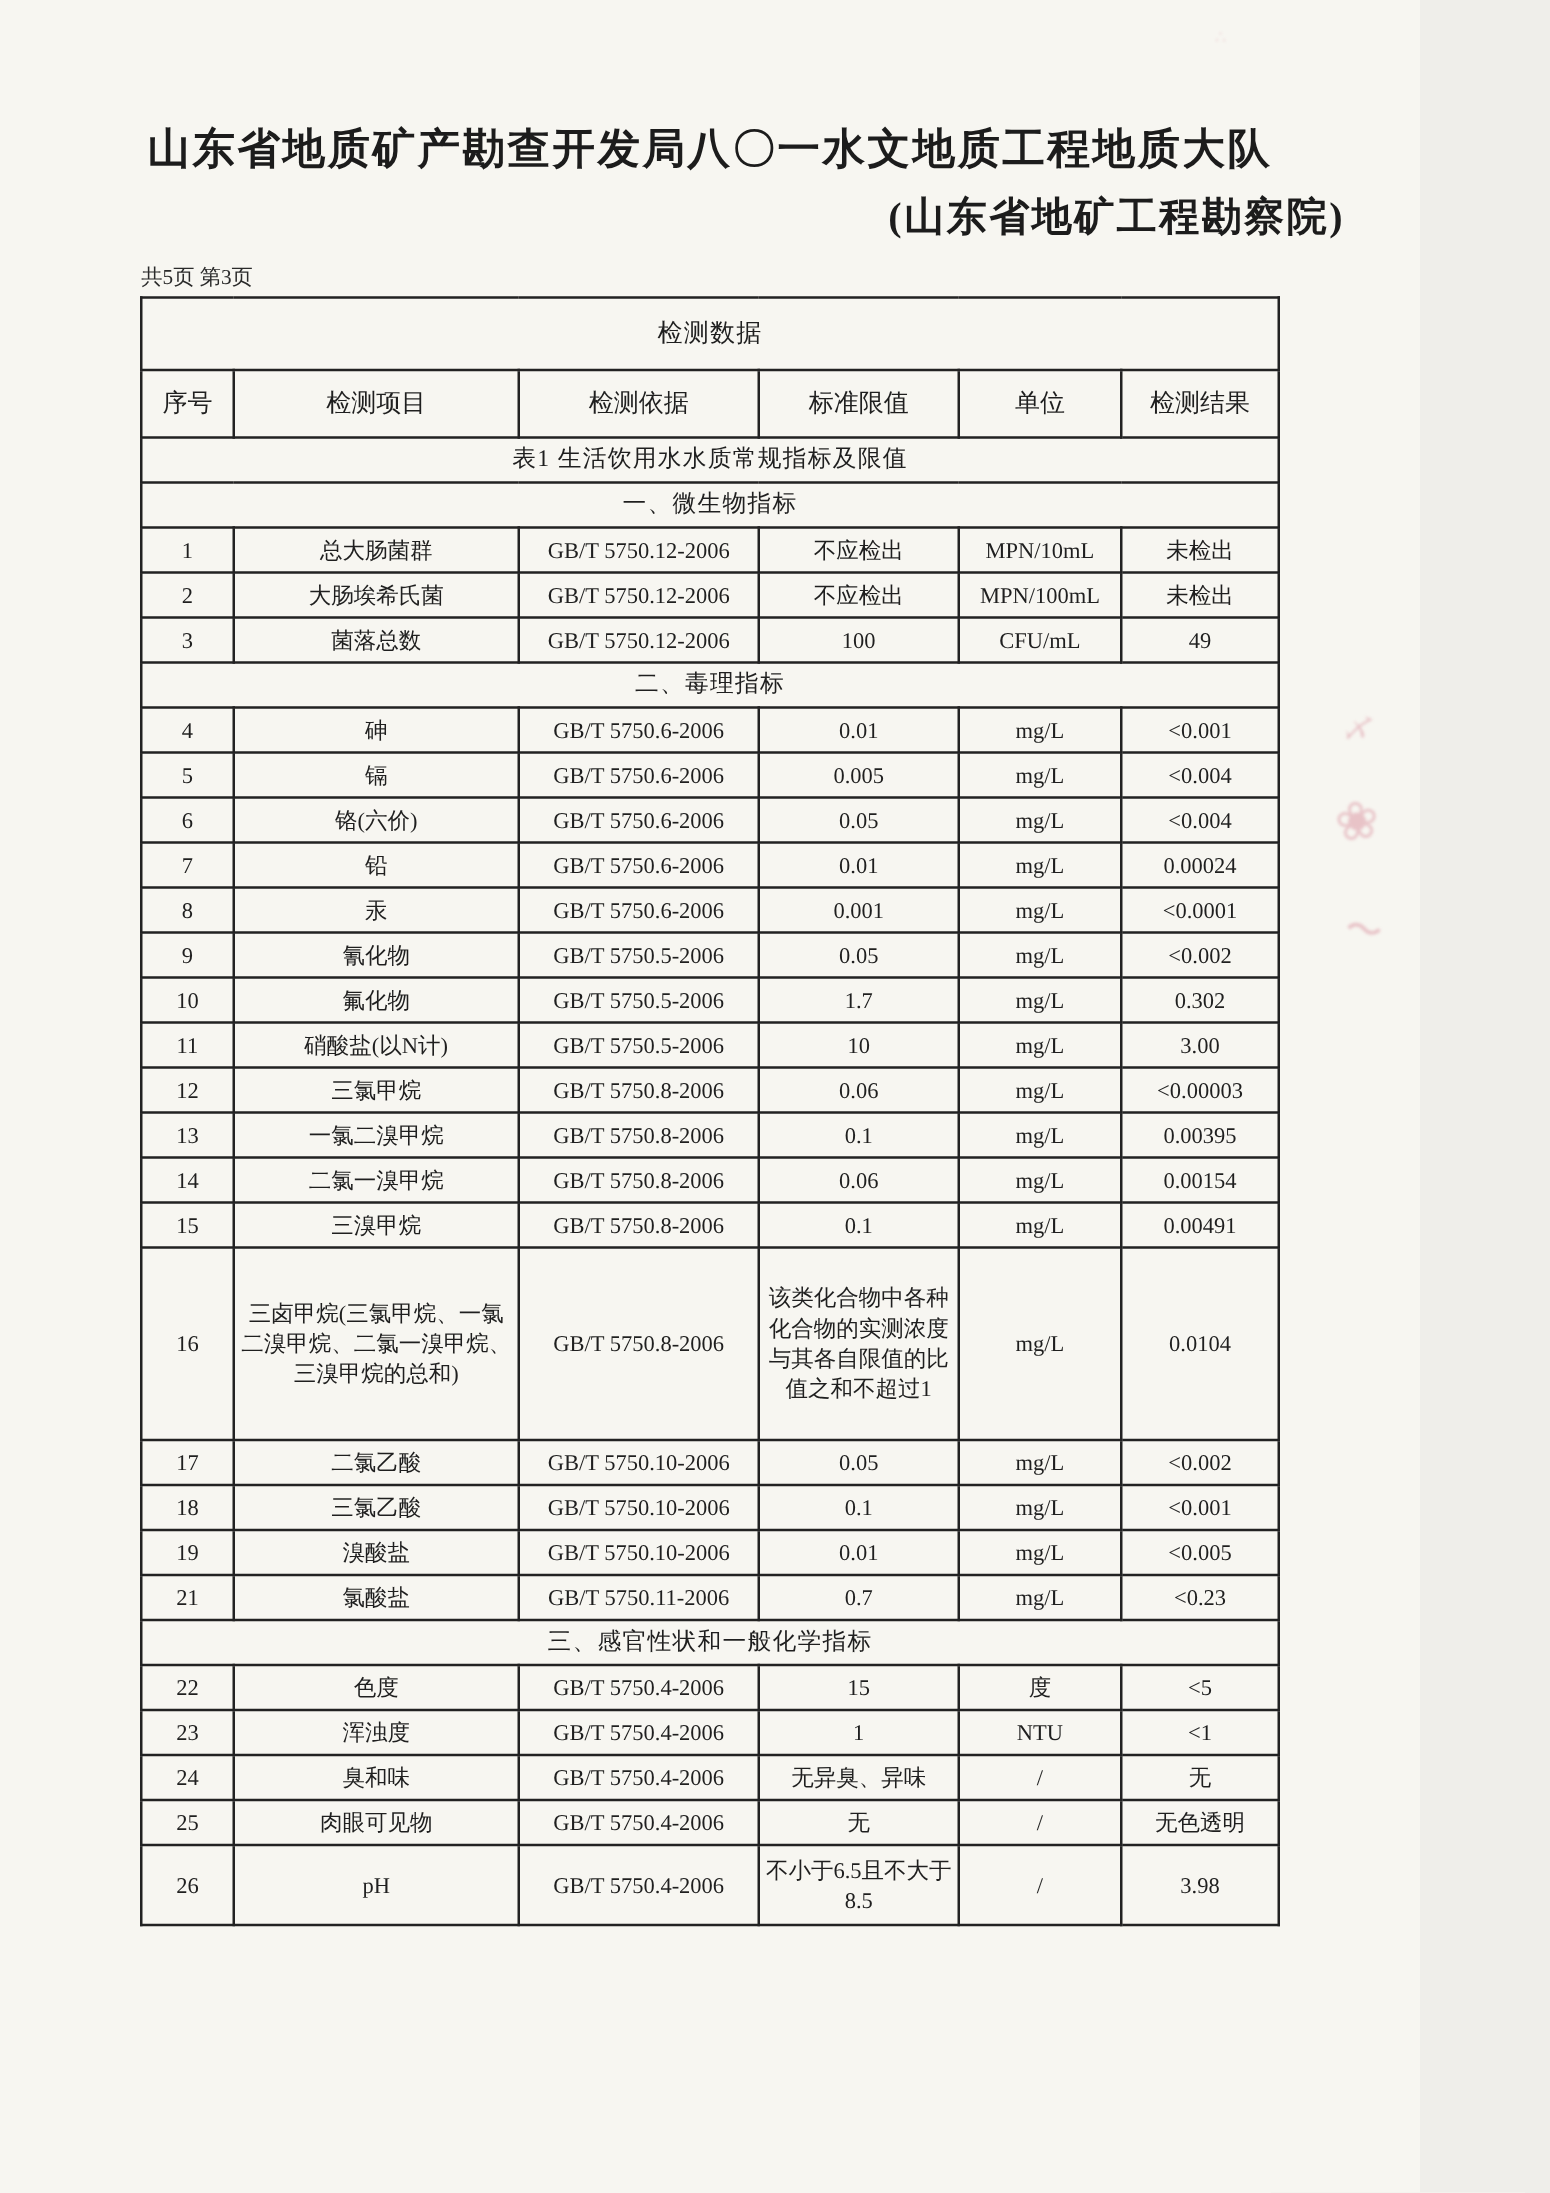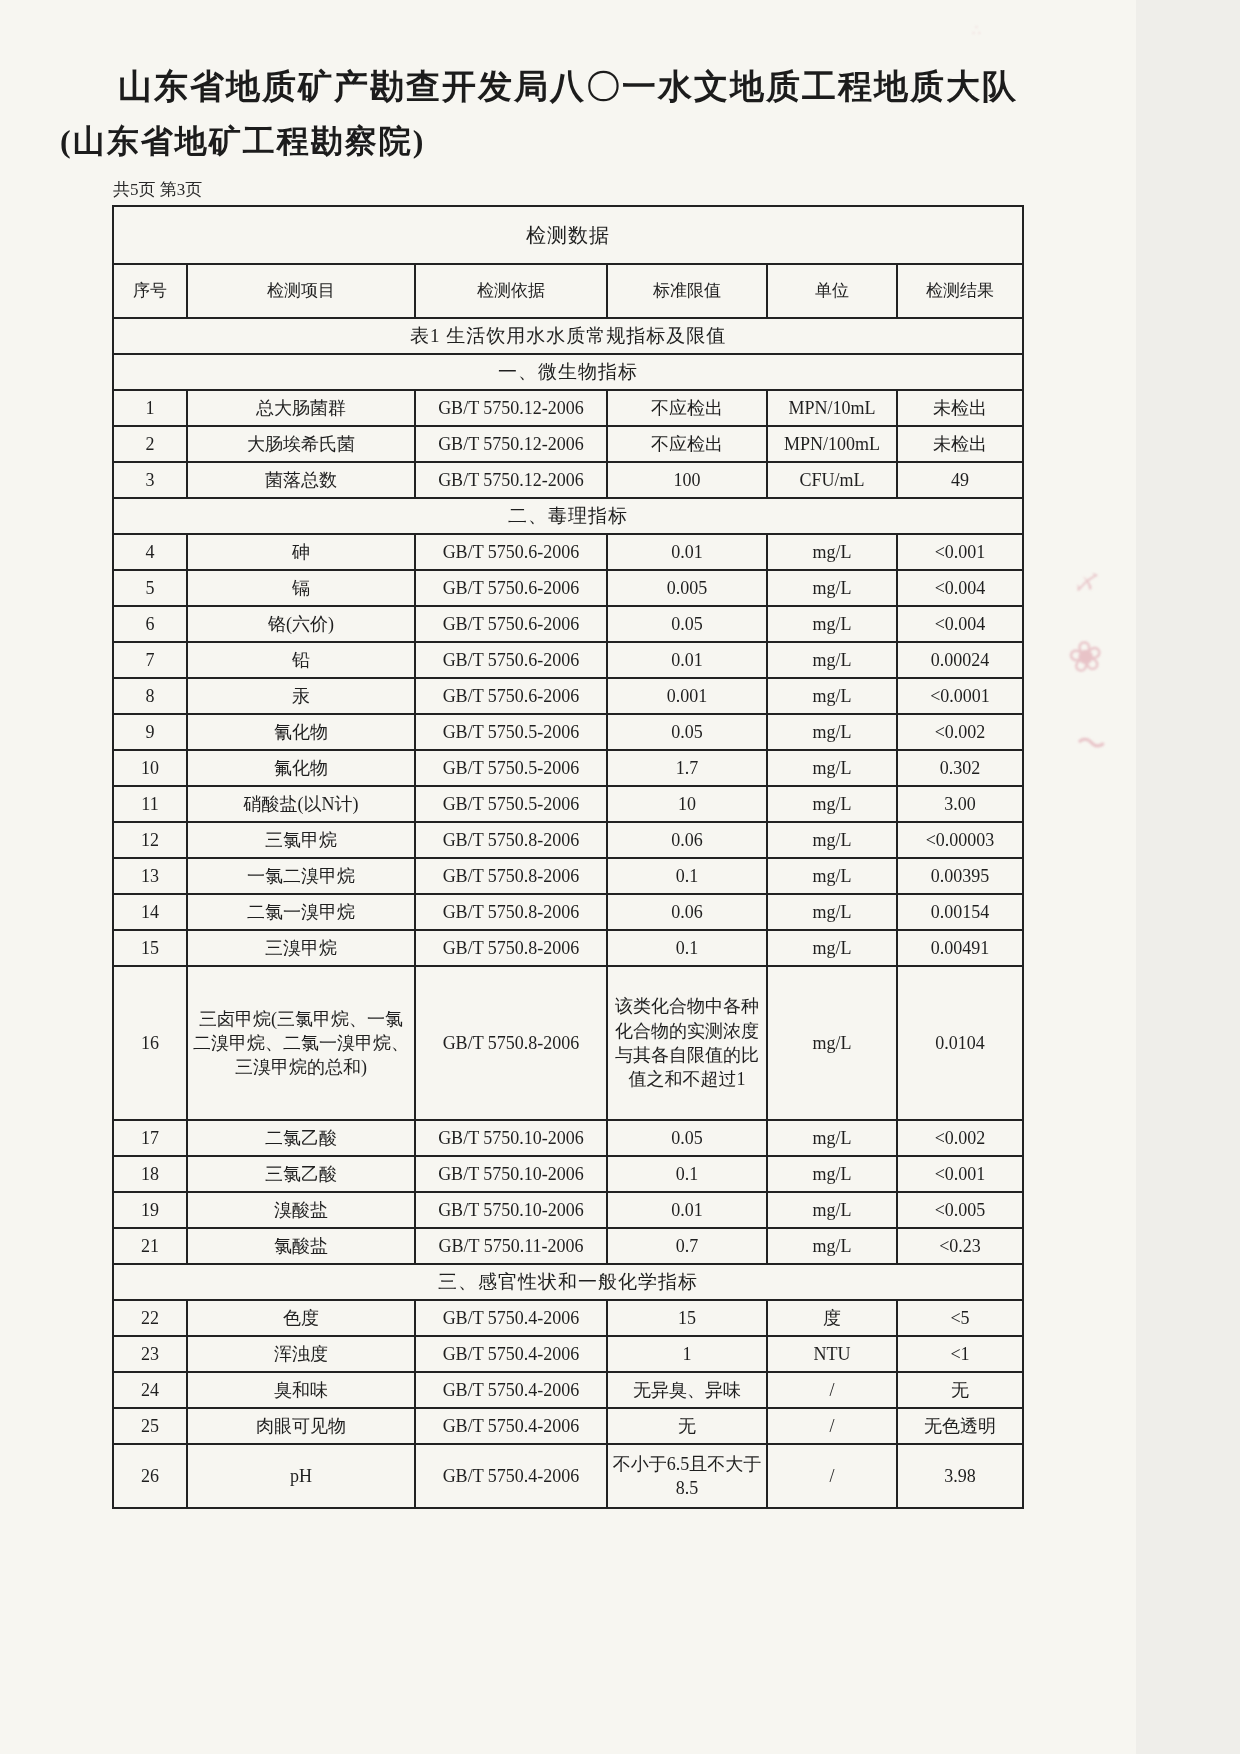--- a/index.html
+++ b/index.html
@@ -8,32 +8,32 @@
     background:#efeeea;
     font-family:"Liberation Serif","DejaVu Serif",serif;
     color:#222;
   }
   .page{
     position:relative;
     width:1136px;height:1754px;
     background:#f7f6f1;
     overflow:hidden;
     box-sizing:border-box;
-    padding-top:64px;
+    padding-top:96px;
   }
   .doc-title{
     text-align:center;
     font-size:34px;
     font-weight:bold;
     letter-spacing:2px;
     margin:0 60px;
     color:#1c1c1c;
   }
   .doc-subtitle{
-    text-align:left;
+    text-align:right;
     font-size:32px;
     font-weight:bold;
     letter-spacing:2px;
     margin:10px 60px 0 60px;
     color:#1c1c1c;
   }
   .page-note{
     width:910px;
     margin:14px auto 4px auto;
     text-align:left;
@@ -57,21 +57,21 @@
     line-height:1.35;
     font-weight:normal;
   }
   tr.caption-row td{
     height:52px;
     font-size:20px;
     letter-spacing:1px;
   }
   tr.header-row td{
     height:48px;
-    font-size:17px;
+    font-size:20px;
   }
   tr.section-row td{
     height:30px;
     font-size:19px;
     letter-spacing:1px;
   }
   tr.data-row td{height:30px;}
   tr.r16 td{height:148px;}
   tr.r26 td{height:58px;}
   .stamp{

